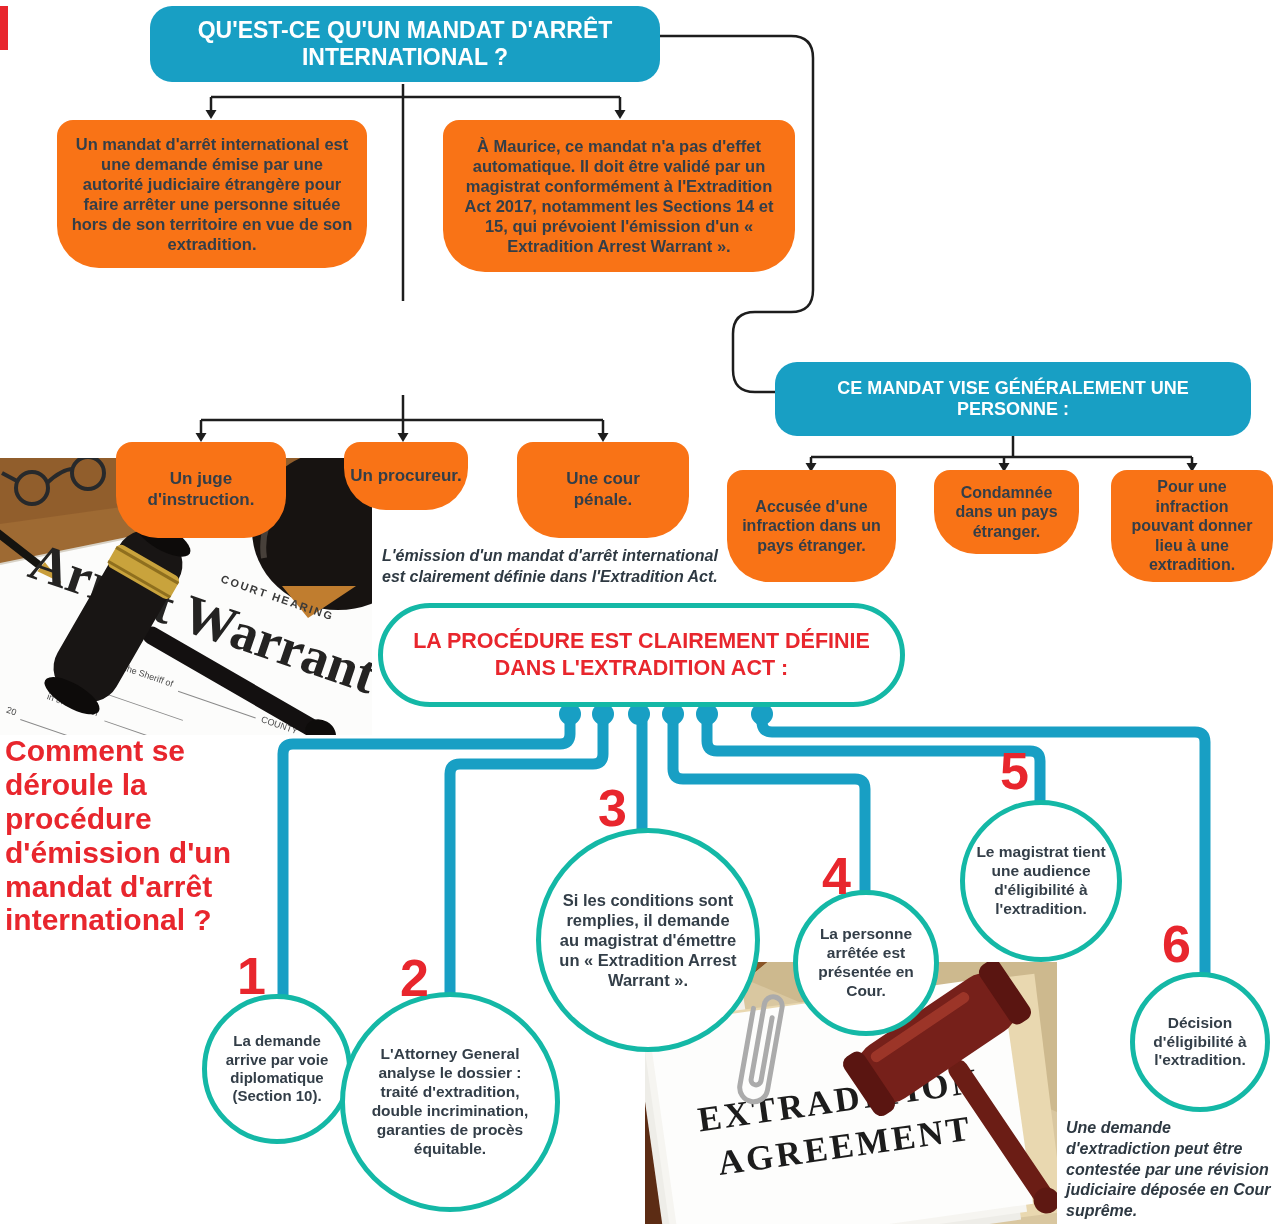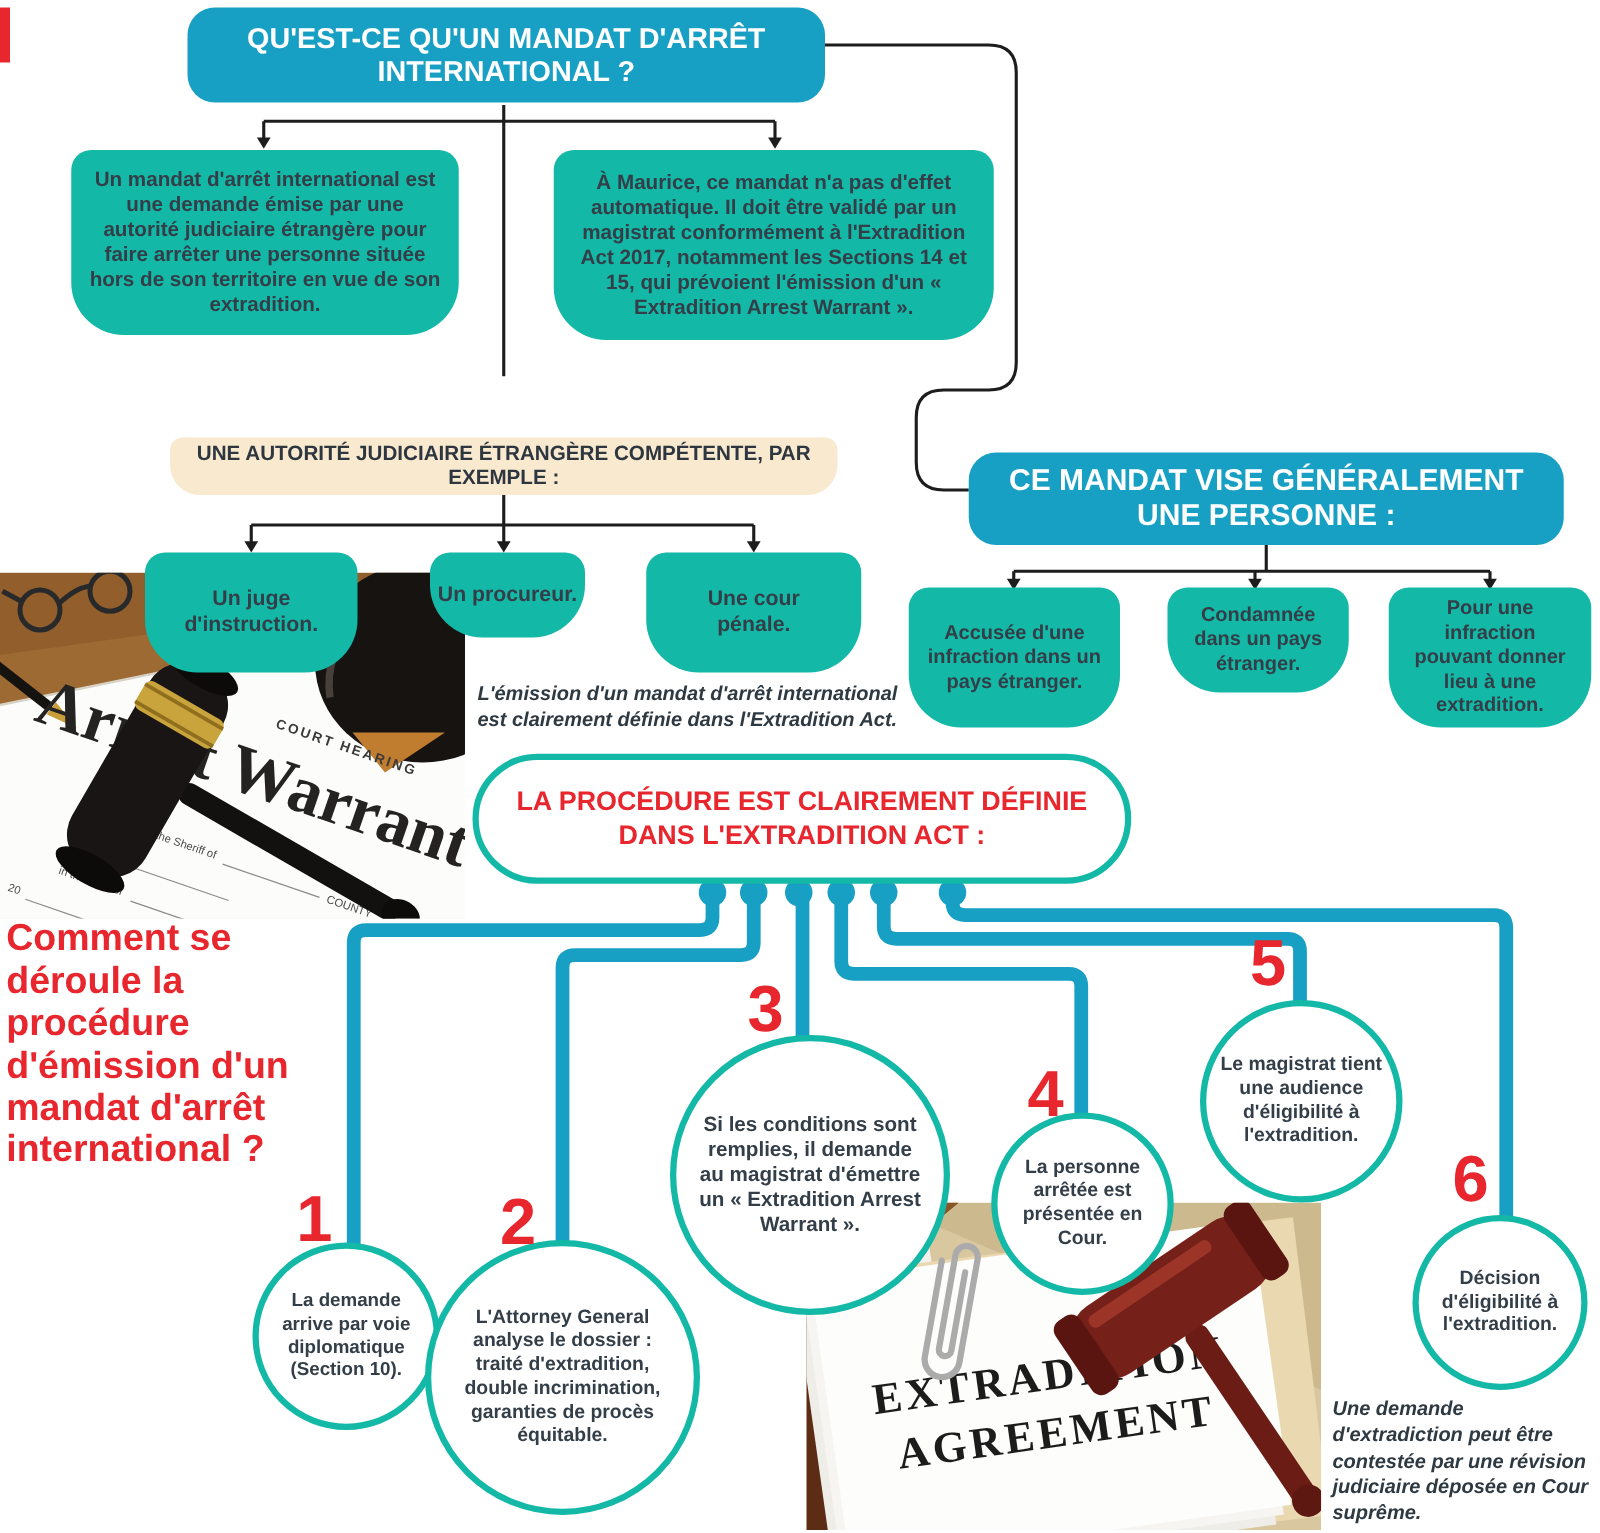--- a/index.html
+++ b/index.html
@@ -2,21 +2,21 @@
 <html><head>
 <meta charset="utf-8">
 <style>
   html,body{margin:0;padding:0;background:#ffffff;}
   #canvas{position:relative;width:1280px;height:1226px;background:#ffffff;overflow:hidden;
           font-family:"Liberation Sans",sans-serif;}
   .abs{position:absolute;box-sizing:border-box;}
   .teal-header{background:#189fc4;color:#ffffff;font-weight:bold;text-align:center;
                display:flex;align-items:center;justify-content:flex-start;border-radius:22px;
                line-height:1.18;z-index:3;}
-  .blue-box{background:#14b8a6;color:#333e48;font-weight:bold;text-align:center;
+  .blue-box{background:#f97316;color:#333e48;font-weight:bold;text-align:center;
             display:flex;align-items:center;justify-content:center;
             border-radius:16px 16px 42px 42px;line-height:1.22;z-index:3;padding:8px 12px;}
   .cream-box{background:#f9e9cf;color:#2e3640;font-weight:bold;text-align:center;
              display:flex;align-items:center;justify-content:center;
              border-radius:10px 10px 24px 24px;line-height:1.15;z-index:3;}
   .pill{background:#ffffff;border:5px solid #14b8a6;border-radius:60px;color:#e8262d;
         font-weight:bold;text-align:center;display:flex;align-items:center;justify-content:center;
         line-height:1.25;z-index:3;}
   .step-circle{background:#ffffff;border:5px solid #14b8a6;border-radius:50%;
                color:#333e48;font-weight:bold;text-align:center;display:flex;
@@ -184,35 +184,32 @@
 
   <div class="abs blue-box" style="left:57px;top:120px;width:310px;height:148px;font-size:16.5px;">
     <span>Un mandat d'arrêt international est une demande émise par une autorité judiciaire étrangère pour faire arrêter une personne située hors de son territoire en vue de son extradition.</span>
   </div>
 
   <div class="abs blue-box" style="left:443px;top:120px;width:352px;height:152px;font-size:16.5px;">
     <span>À Maurice, ce mandat n'a pas d'effet automatique. Il doit être validé par un magistrat conformément à l'Extradition Act 2017, notamment les Sections 14 et 15, qui prévoient l'émission d'un « Extradition Arrest Warrant ».</span>
   </div>
 
 
-  <div class="abs cream-box" style="left:136px;top:350px;width:534px;height:46px;font-size:16.5px;padding:0 8px;">
-    <span>UNE AUTORITÉ JUDICIAIRE ÉTRANGÈRE COMPÉTENTE, PAR EXEMPLE :</span>
-  </div>
 
   <div class="abs blue-box" style="left:116px;top:442px;width:170px;height:96px;font-size:17px;">
     <span style="max-width:120px;">Un juge d'instruction.</span>
   </div>
   <div class="abs blue-box" style="left:344px;top:442px;width:124px;height:68px;font-size:17px;padding:8px 4px;">
     <span>Un procureur.</span>
   </div>
   <div class="abs blue-box" style="left:517px;top:442px;width:172px;height:96px;font-size:17px;">
     <span style="max-width:100px;">Une cour pénale.</span>
   </div>
 
-  <div class="abs teal-header" style="left:775px;top:362px;width:476px;height:74px;font-size:24px;padding:0 12px;">
+  <div class="abs teal-header" style="left:775px;top:362px;width:476px;height:74px;font-size:18px;padding:0 12px;">
     <span>CE MANDAT VISE GÉNÉRALEMENT UNE PERSONNE :</span>
   </div>
 
   <div class="abs blue-box" style="left:727px;top:470px;width:169px;height:112px;font-size:16px;">
     <span>Accusée d'une infraction dans un pays étranger.</span>
   </div>
   <div class="abs blue-box" style="left:934px;top:470px;width:145px;height:84px;font-size:16px;">
     <span>Condamnée dans un pays étranger.</span>
   </div>
   <div class="abs blue-box" style="left:1111px;top:470px;width:162px;height:112px;font-size:16px;">

